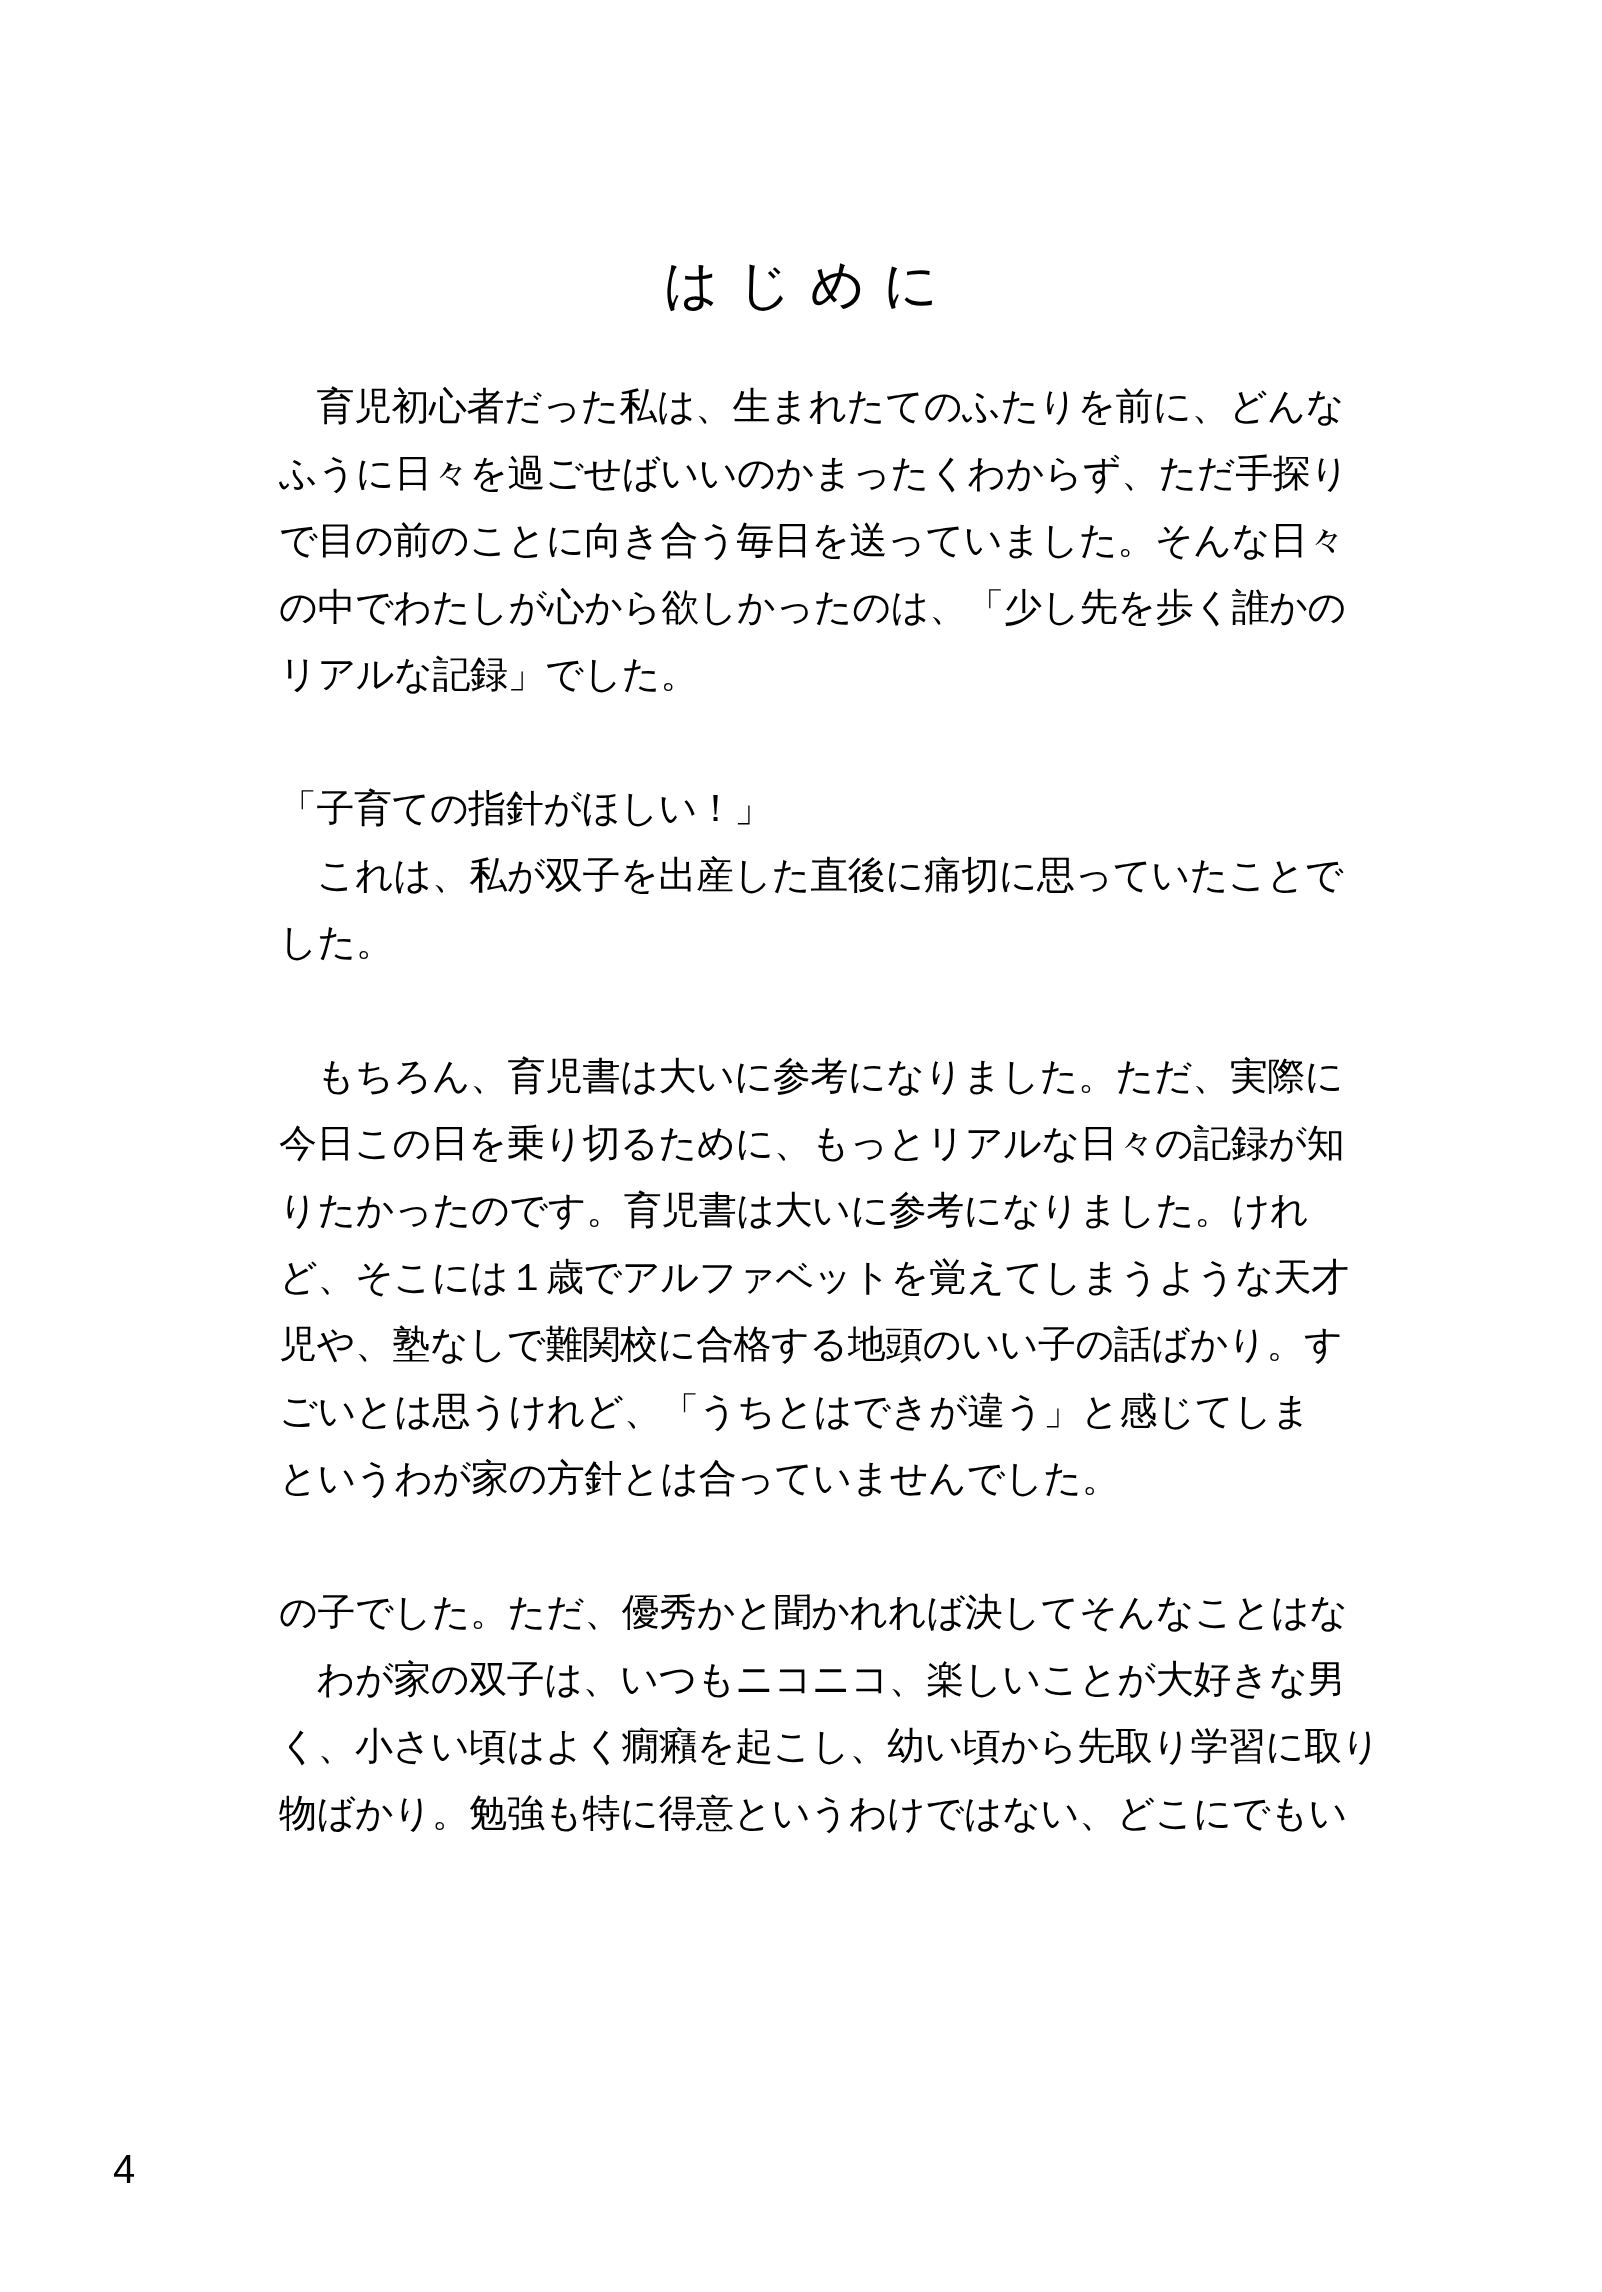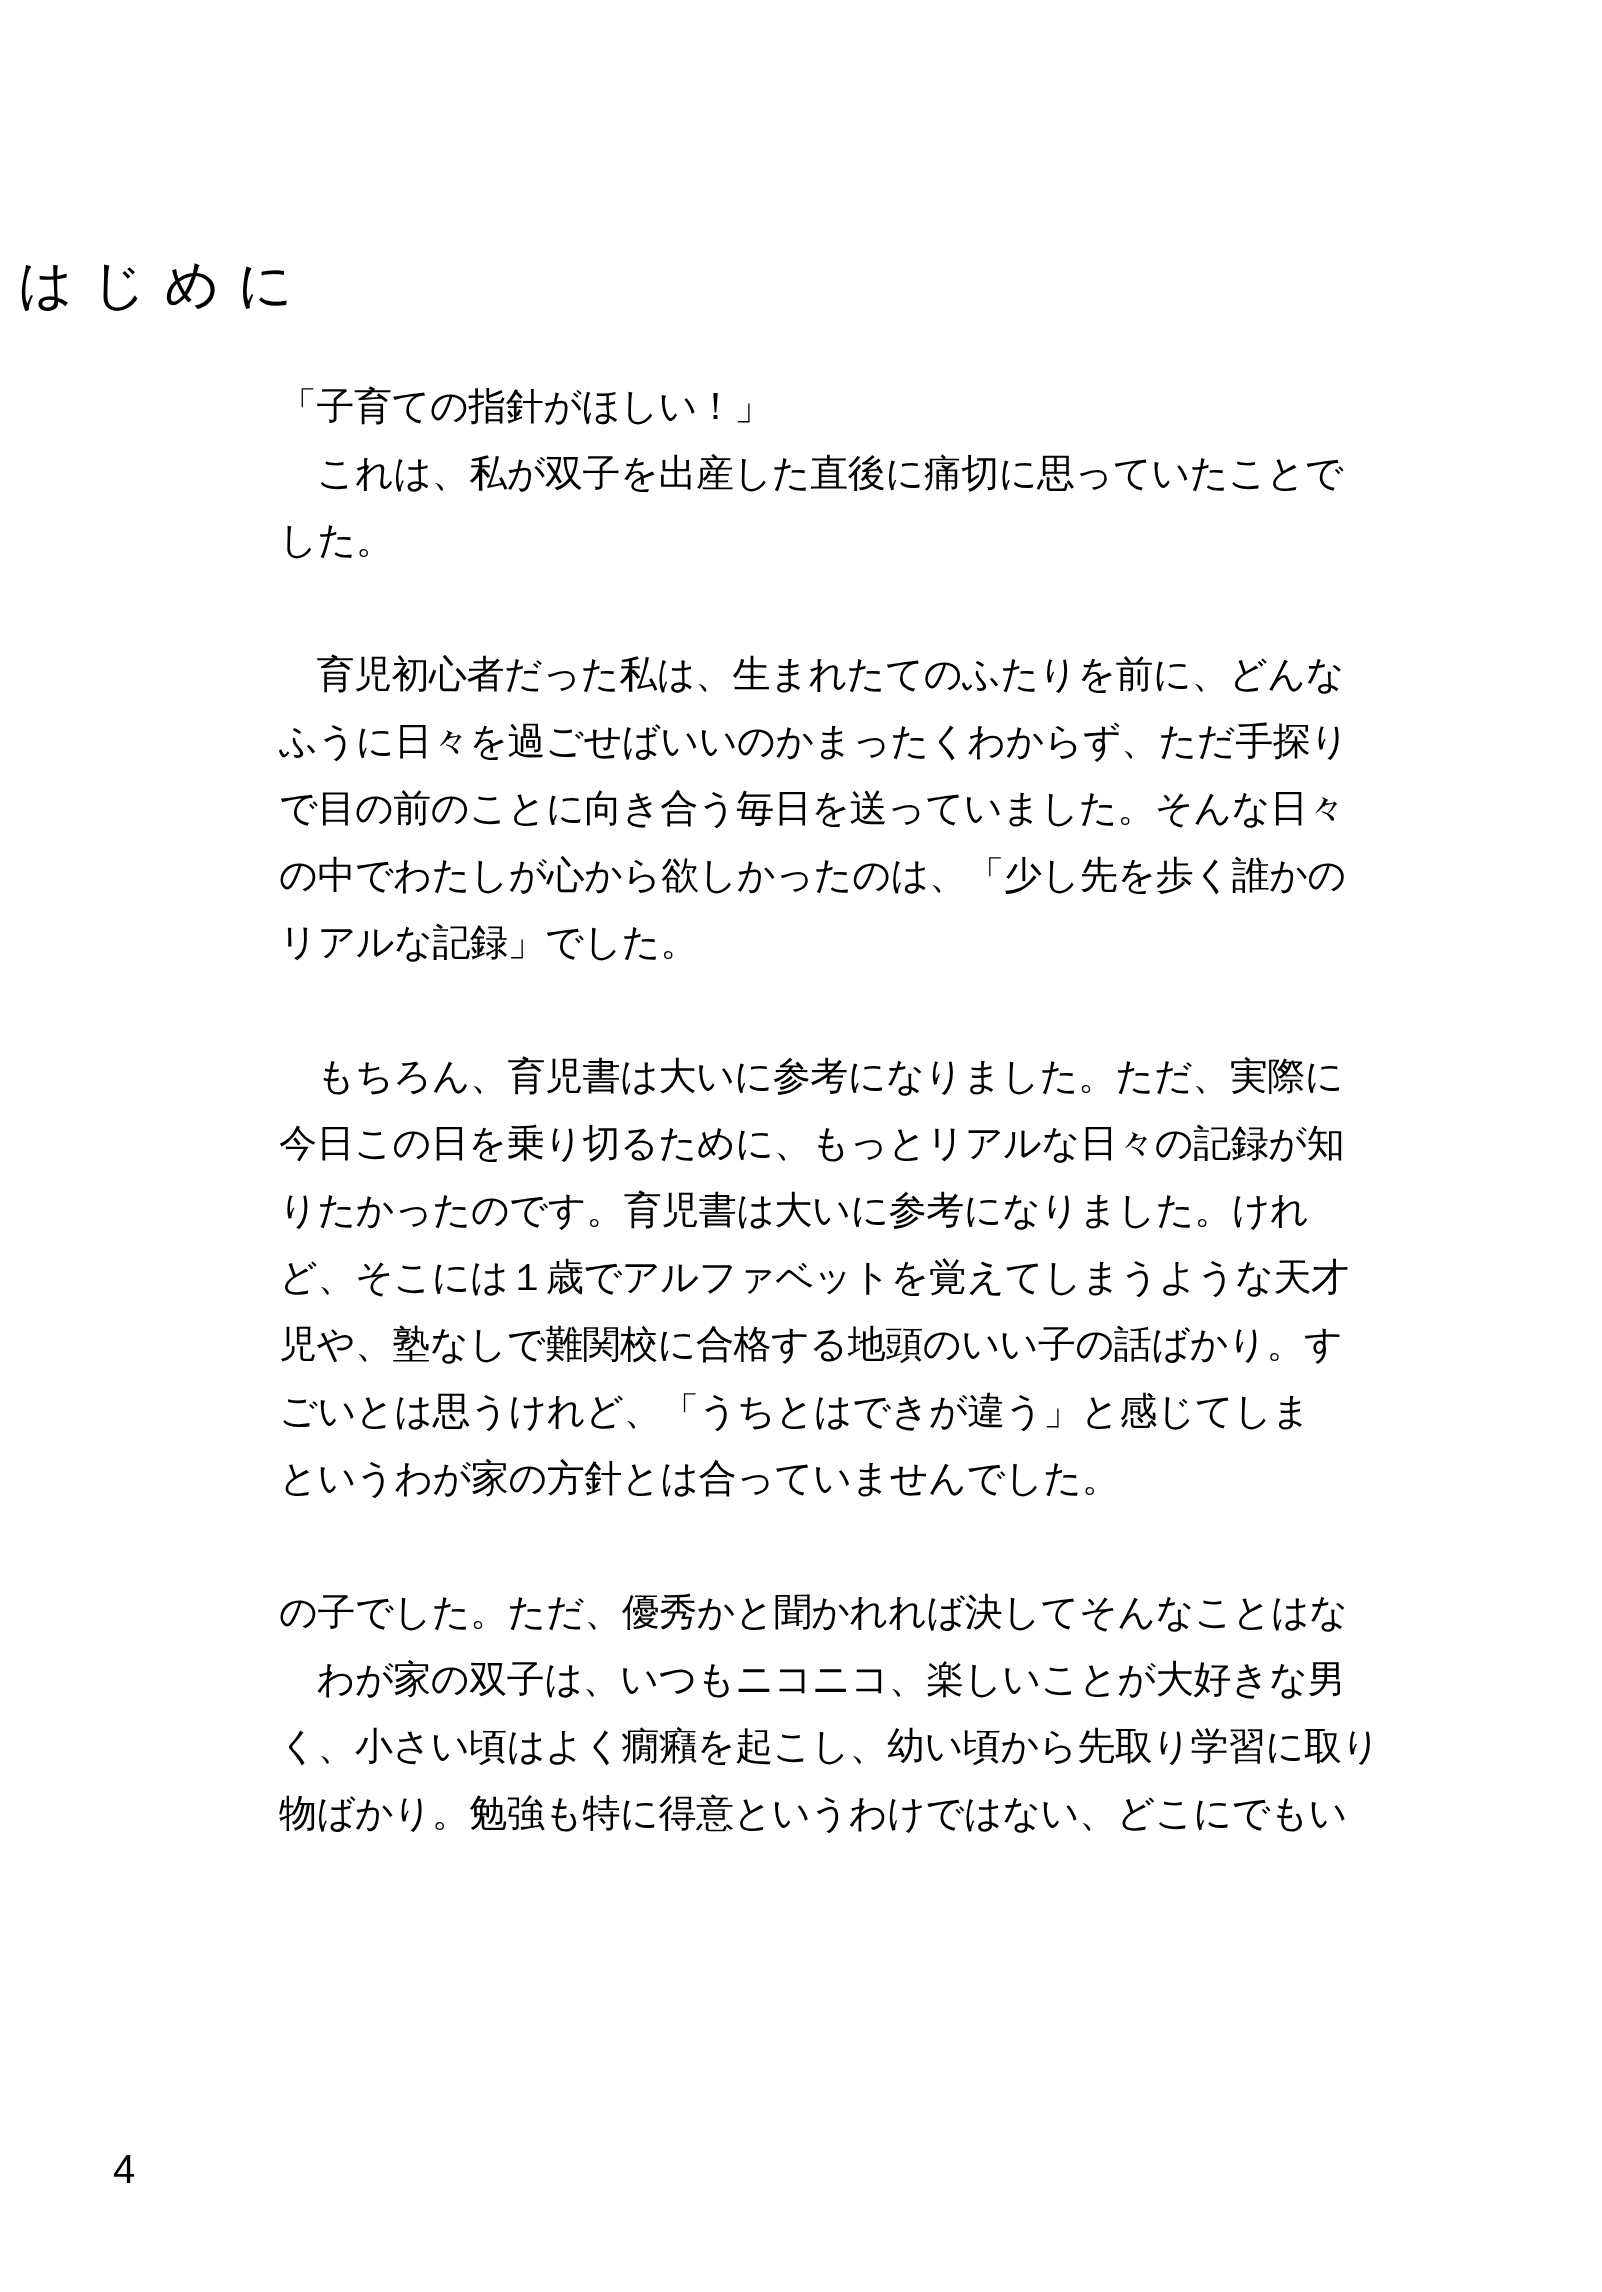--- a/index.html
+++ b/index.html
@@ -15,21 +15,21 @@
     color: var(--text-color, #000000);
     font-family: "Liberation Sans", "DejaVu Sans", sans-serif;
     overflow: hidden;
   }
   .title {
     position: absolute;
     top: 253px;
     left: 0;
     width: 100%;
     margin: 0;
-    text-align: left;
+    text-align: center;
     font-size: 54px;
     font-weight: normal;
     letter-spacing: 18px;
     text-indent: 18px; 
     line-height: 63px;
     white-space: pre;
   }
   .body-text {
     position: absolute;
     top: 373px;
@@ -57,31 +57,31 @@
 </head>
 <body>
 
 <div class="page">
 
   <h1 class="title">はじめに</h1>
 
   <div class="body-text">
 
     <div class="paragraph">
-      <div class="line">「子育ての指針がほしい！」</div>
-      <div class="line">　これは、私が双子を出産した直後に痛切に思っていたことで</div>
-      <div class="line">した。</div>
-    </div>
-
-    <div class="paragraph">
       <div class="line">　育児初心者だった私は、生まれたてのふたりを前に、どんな</div>
       <div class="line">ふうに日々を過ごせばいいのかまったくわからず、ただ手探り</div>
       <div class="line">で目の前のことに向き合う毎日を送っていました。そんな日々</div>
       <div class="line">の中でわたしが心から欲しかったのは、「少し先を歩く誰かの</div>
       <div class="line">リアルな記録」でした。</div>
+    </div>
+
+    <div class="paragraph">
+      <div class="line">「子育ての指針がほしい！」</div>
+      <div class="line">　これは、私が双子を出産した直後に痛切に思っていたことで</div>
+      <div class="line">した。</div>
     </div>
 
     <div class="paragraph">
       <div class="line">　もちろん、育児書は大いに参考になりました。ただ、実際に</div>
       <div class="line">今日この日を乗り切るために、もっとリアルな日々の記録が知</div>
       <div class="line">りたかったのです。育児書は大いに参考になりました。けれ</div>
       <div class="line">ど、そこには１歳でアルファベットを覚えてしまうような天才</div>
       <div class="line">児や、塾なしで難関校に合格する地頭のいい子の話ばかり。す</div>
       <div class="line">ごいとは思うけれど、「うちとはできが違う」と感じてしま</div>
       <div class="line">というわが家の方針とは合っていませんでした。</div>

